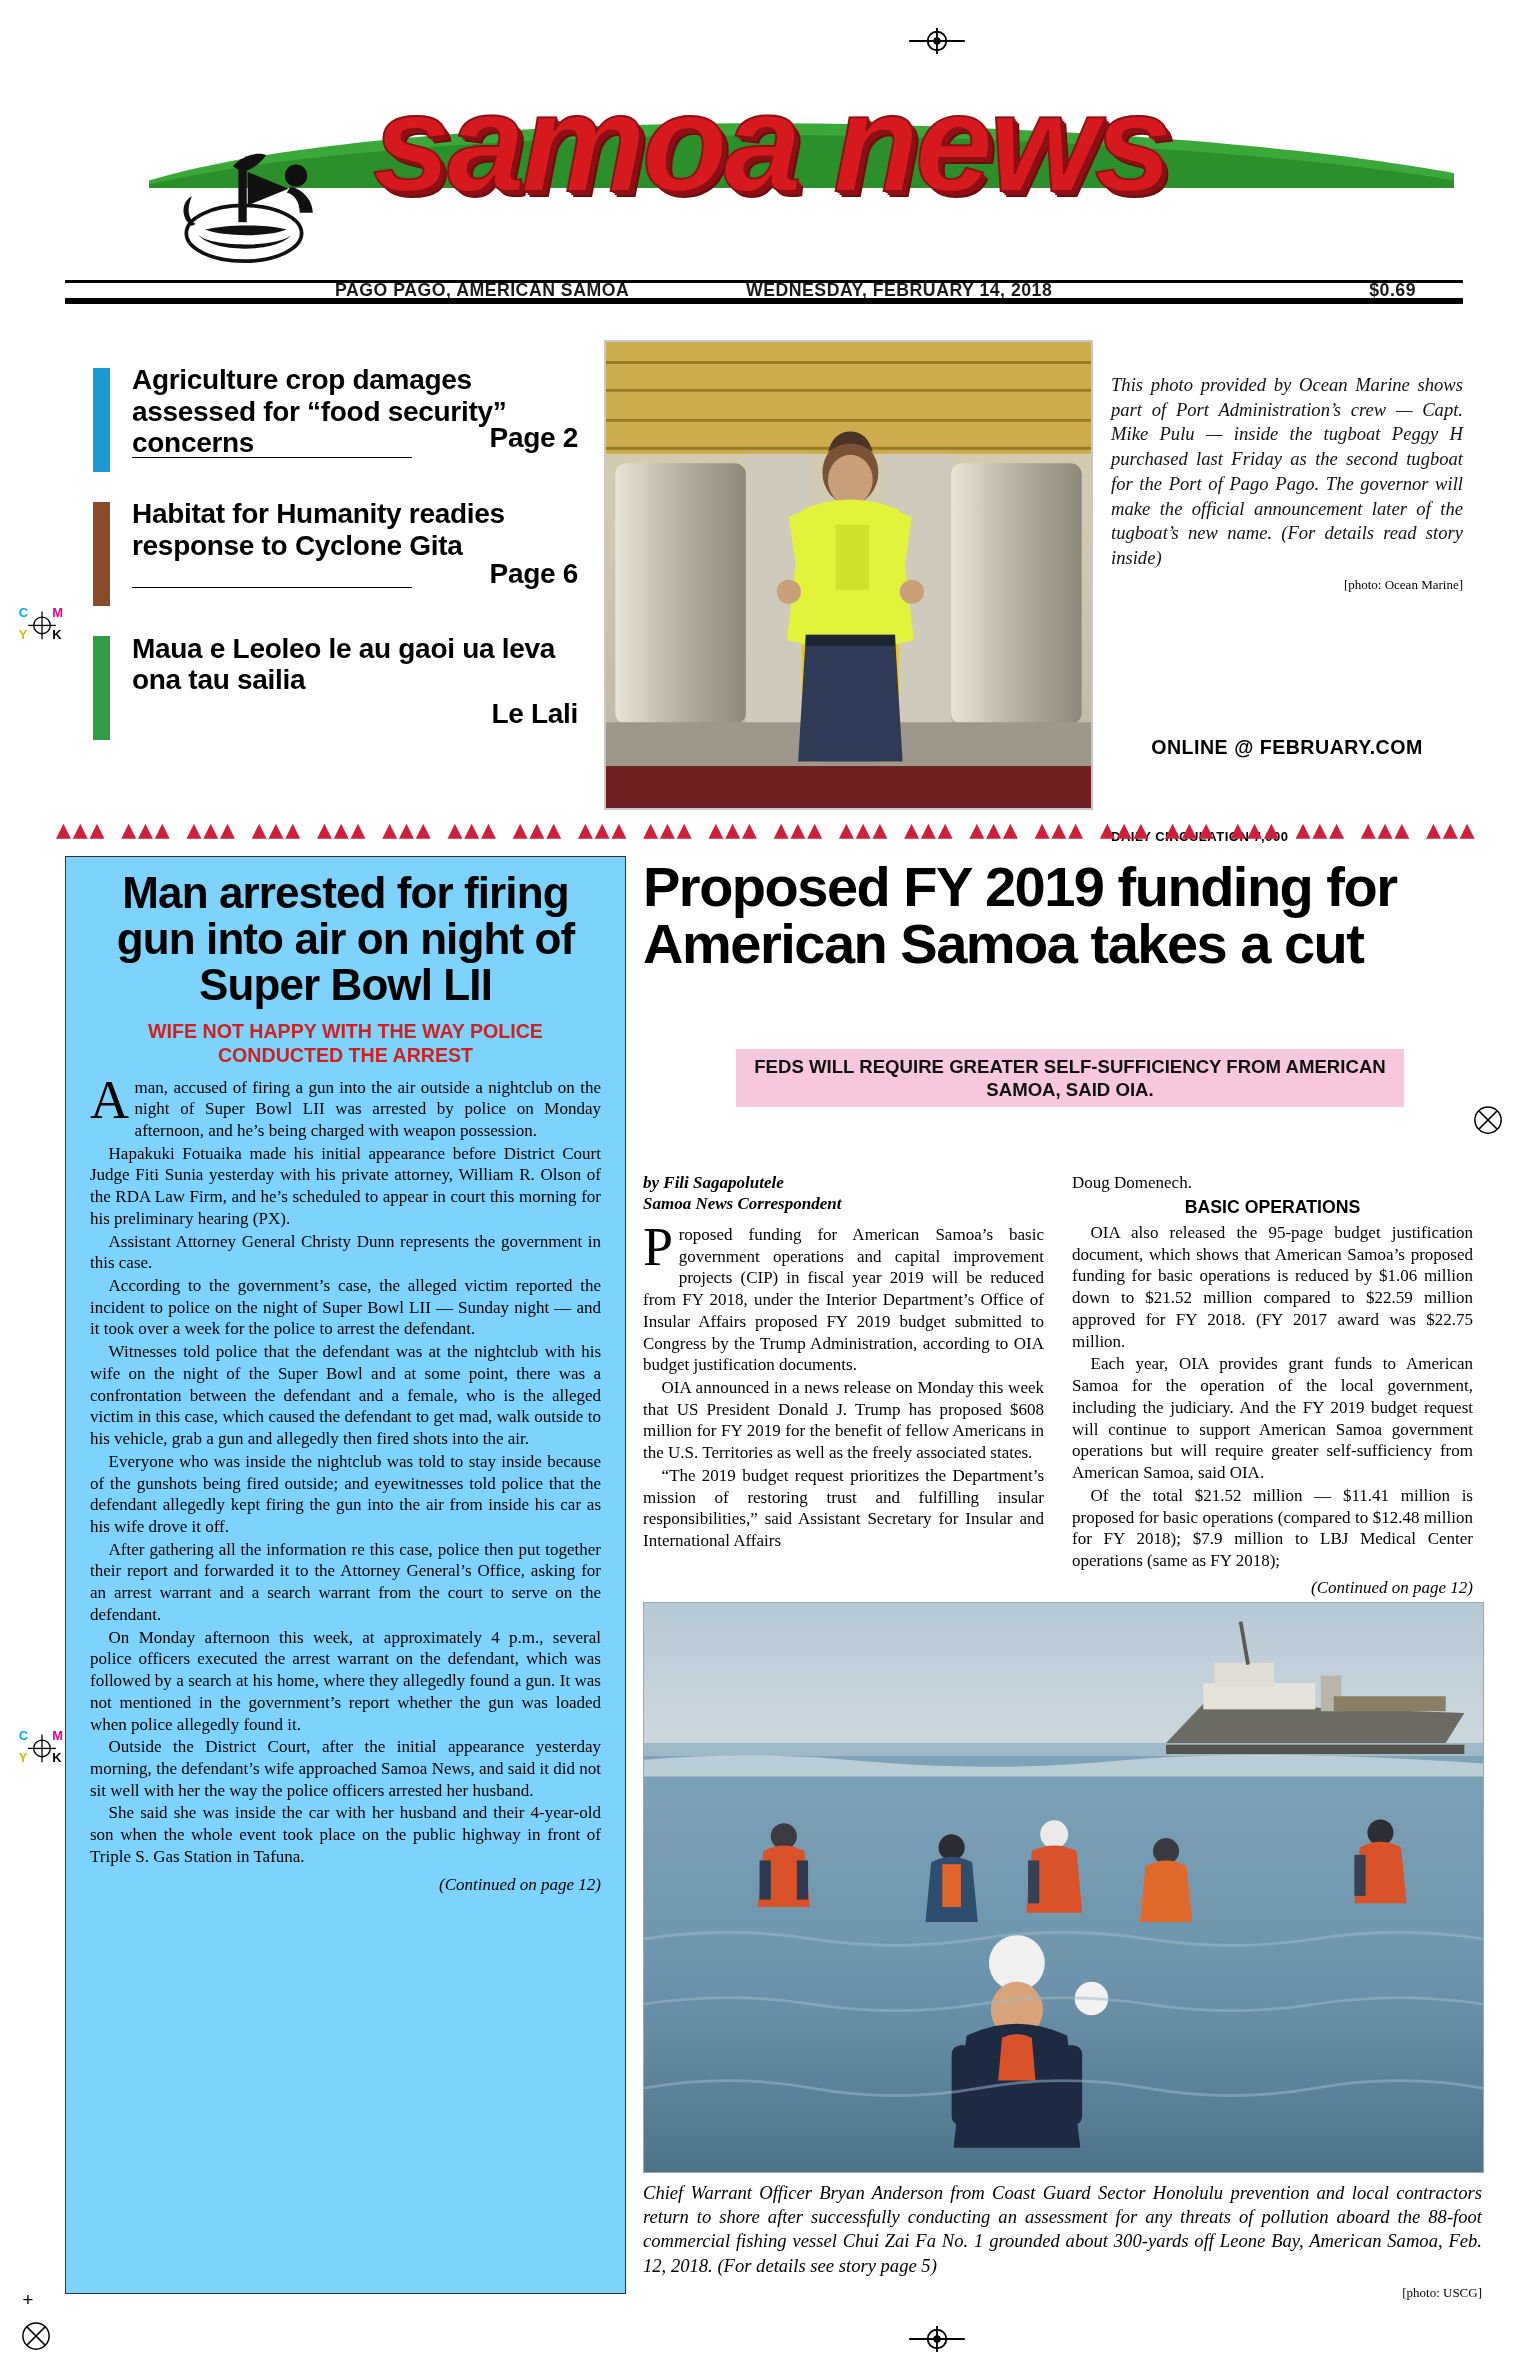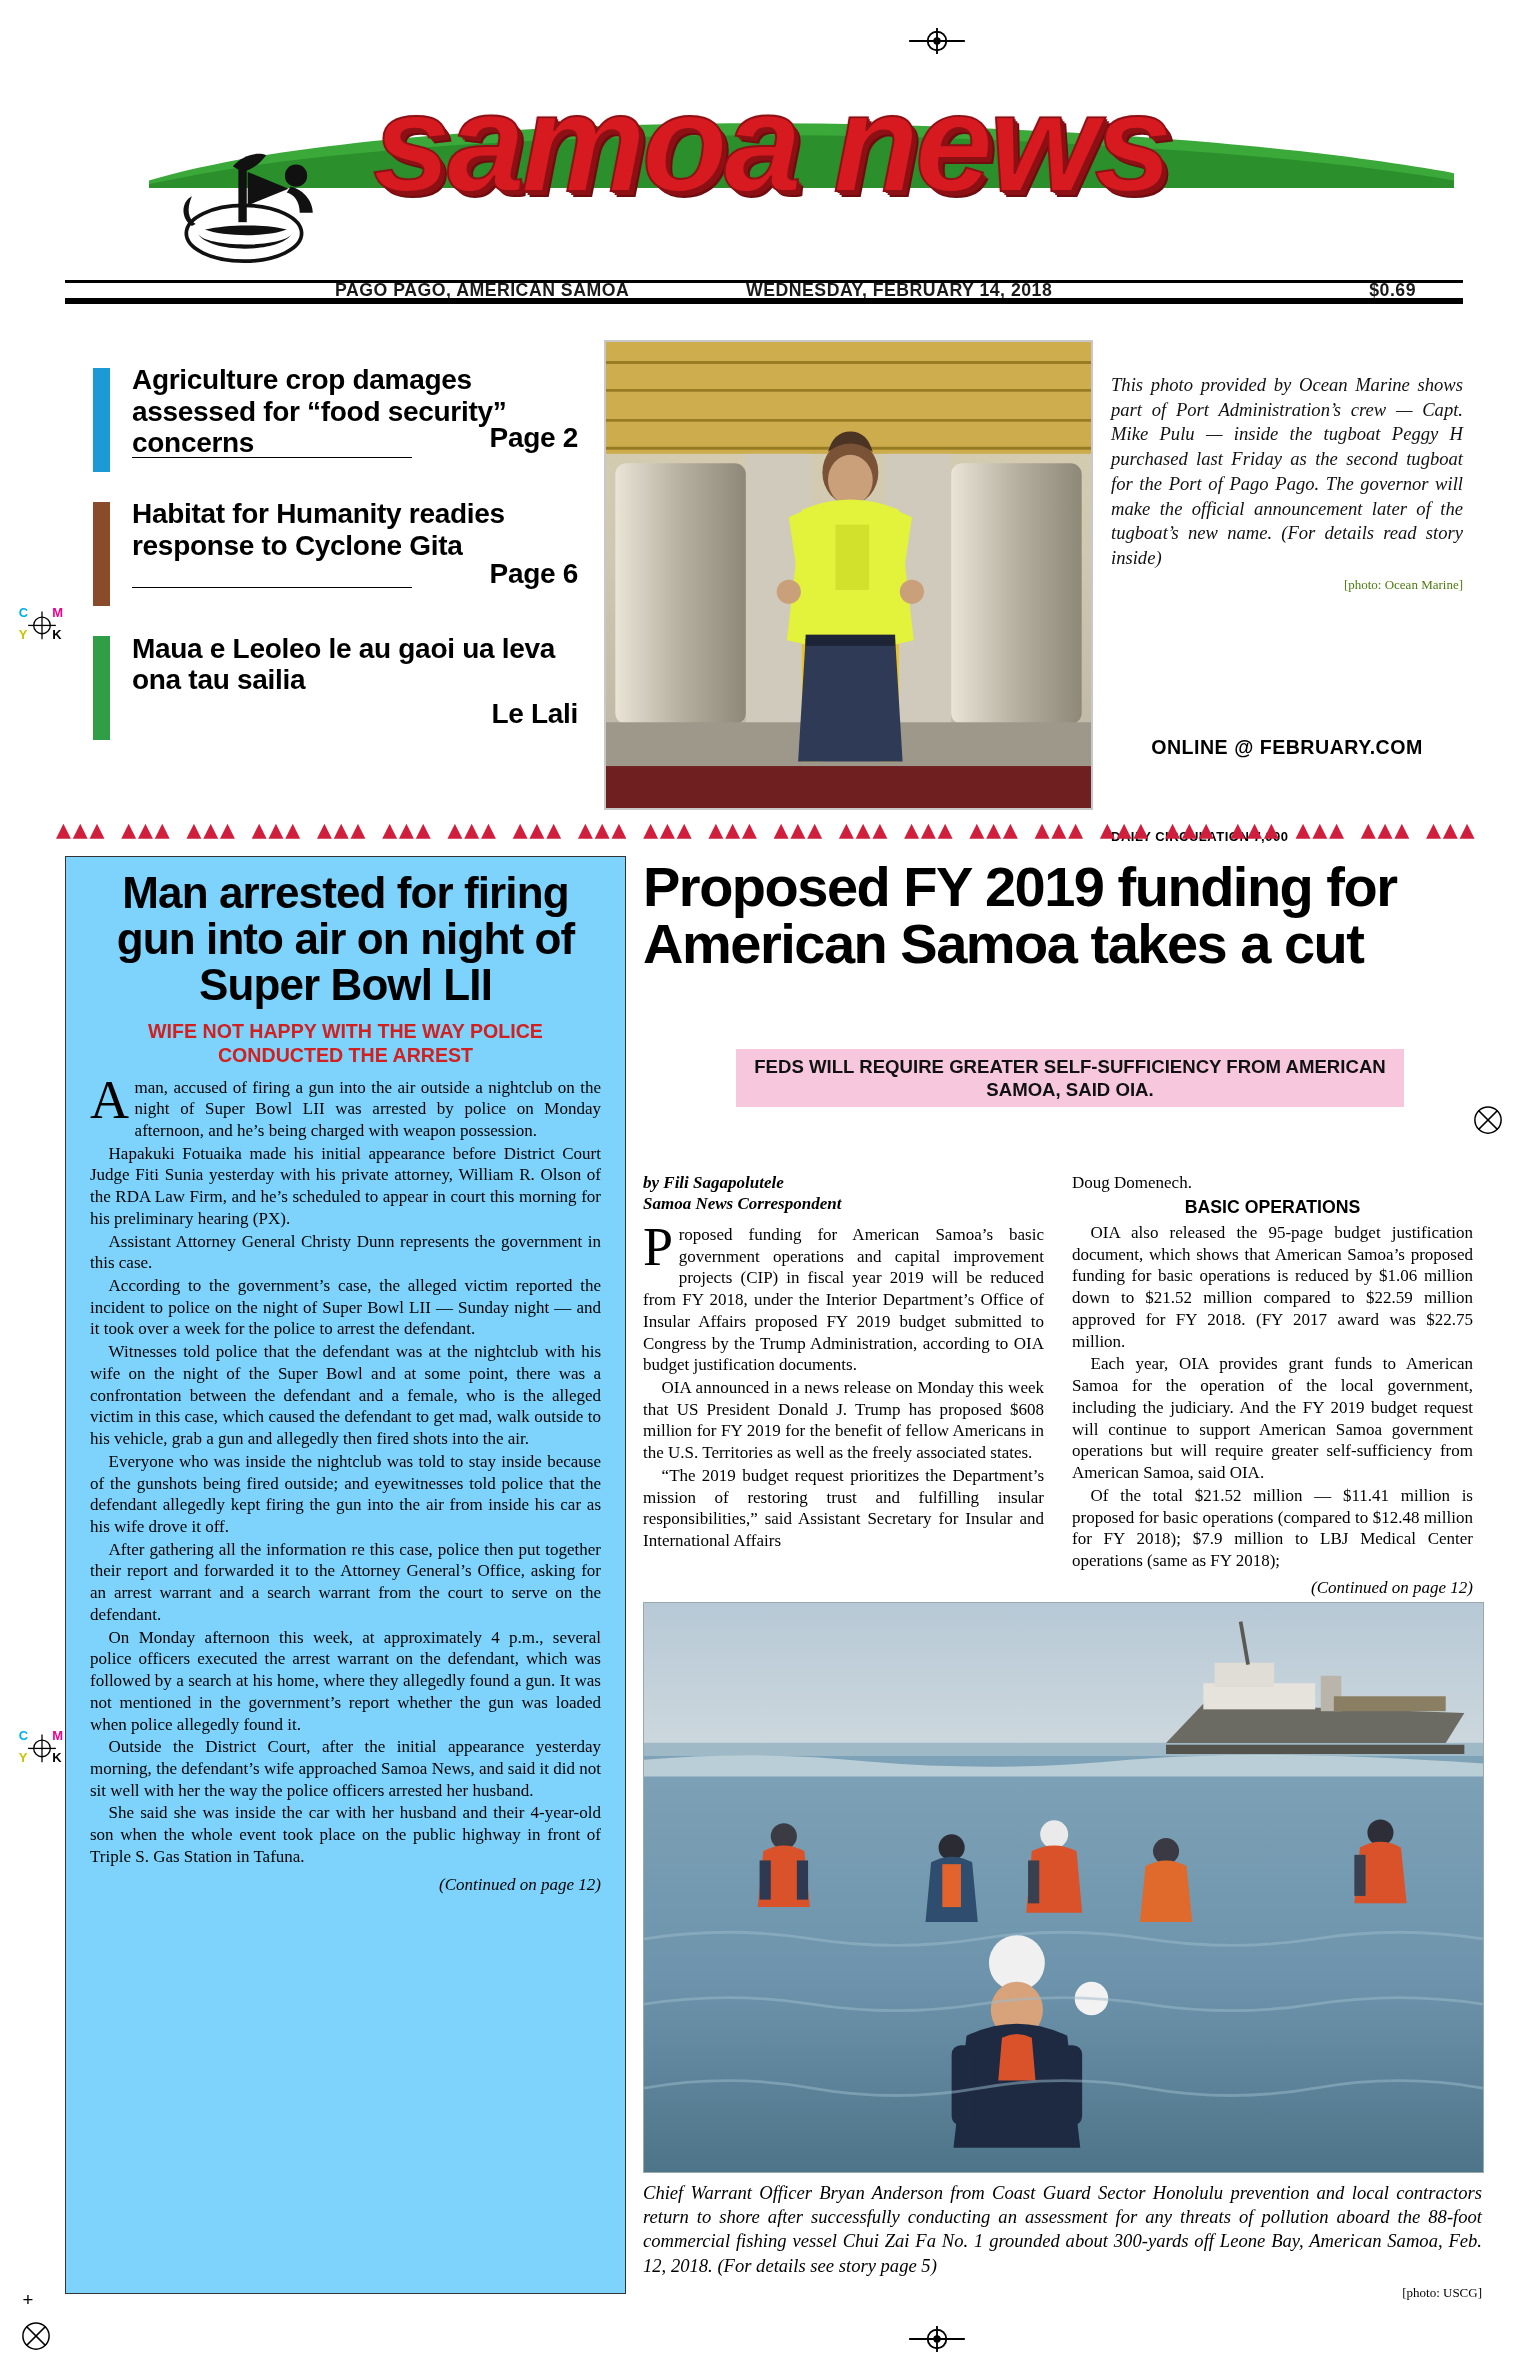--- a/index.html
+++ b/index.html
@@ -44,21 +44,21 @@
   .teaser .pg{display:block;text-align:right;font-size:28px;font-weight:700;margin-top:1.9px;}
   .teaser .rule{position:absolute;left:39px;right:0;border-top:1.9px solid #000;}
   .pg-blue{color:#0f6fc5;}
   .pg-brown{color:#8a4b2a;}
   .pg-green{color:#2f9e46;}
 
   
   .hero-photo{position:absolute;left:604px;top:340px;width:485px;height:466px;border:2.8px solid #c8c8c8;overflow:hidden;background:#cfd4d8;}
   .hero-cap{position:absolute;left:1111px;top:373px;width:352px;
     font-family:"Liberation Serif",serif;font-style:italic;font-size:18.6px;line-height:1.33;text-align:justify;color:#111;}
-  .hero-cap .credit{display:block;text-align:right;font-size:13px;font-style:normal;margin-top:5.6px;color:#4d7c0f;}
+  .hero-cap .credit{display:block;text-align:right;font-size:13px;font-style:normal;margin-top:5.6px;color:#000000;}
   .online{position:absolute;left:1111px;top:736px;width:352px;text-align:center;
     font-family:"Liberation Sans",sans-serif;font-weight:700;font-size:19.6px;letter-spacing:0.5px;}
   .circ{position:absolute;left:1111px;top:791px;width:352px;text-align:left;
     font-family:"Liberation Sans",sans-serif;font-weight:700;font-size:13px;letter-spacing:0.5px;margin-top:38px;}
 
   
   .tri-rule{position:absolute;left:56px;top:820px;width:1426px;height:20.5px;}
 
   
   .leftbox{position:absolute;left:65px;top:856px;width:559px;height:1436px;background:#7dd3fc;border:1.9px solid #333;}

